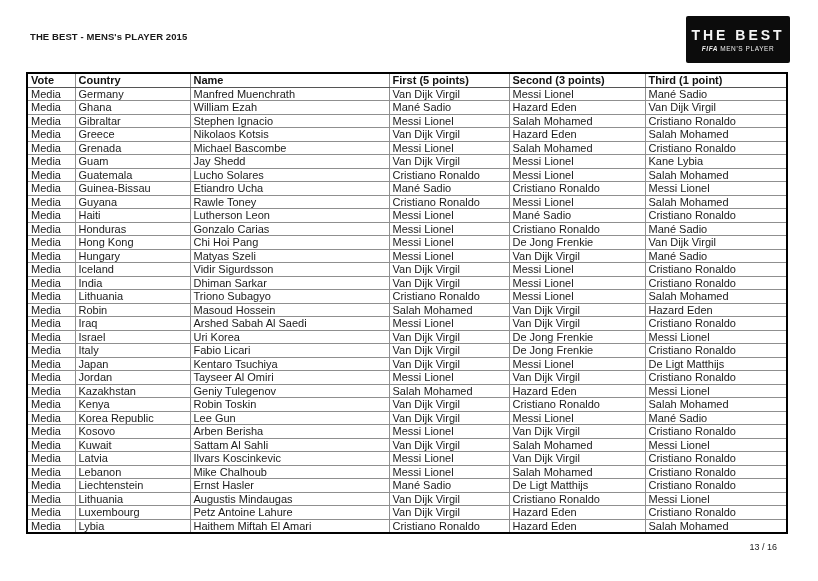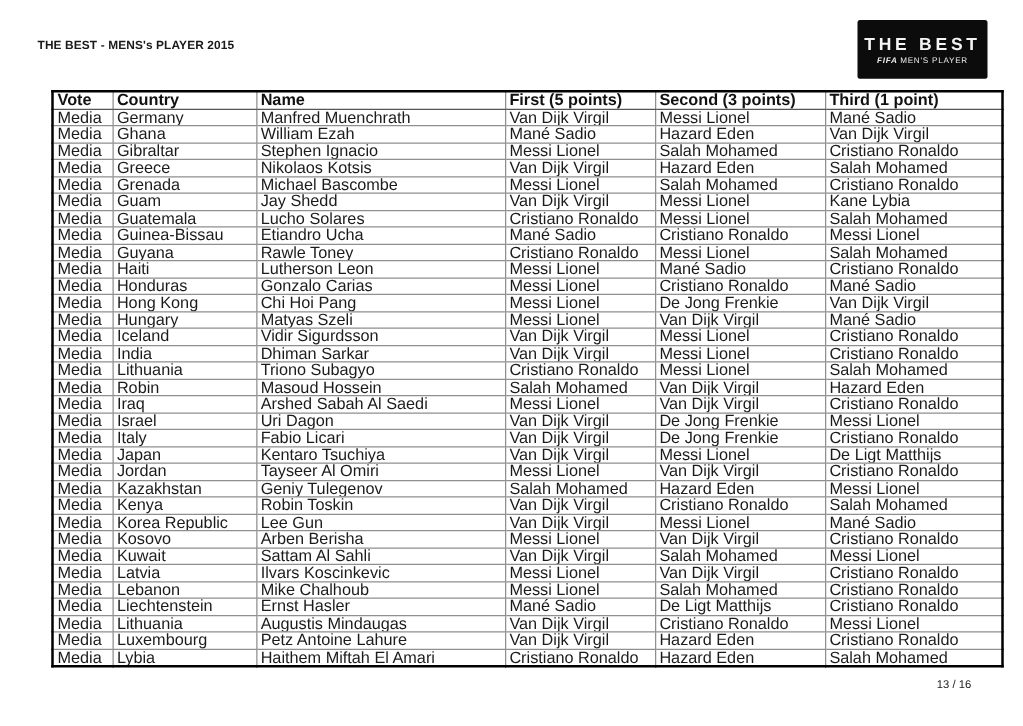--- a/index.html
+++ b/index.html
@@ -50,26 +50,26 @@
     letter-spacing: 0.6px;
     white-space: nowrap;
   }
   .logo-subtitle .fifa {
     font-weight: 800;
     font-style: italic;
     margin-right: 2px;
   }
   table.votes {
     position: absolute;
-    left: 41px;
+    left: 26px;
     top: 72px;
     width: 760px;
     border-collapse: collapse;
     table-layout: fixed;
-    font-size: 13px;
+    font-size: 11px;
     color: #1b1b1b;
     border: 2px solid #000000;
     padding-left: 32px;
   }
   table.votes th, table.votes td {
     border: 1px solid #8f8f8f;
     border-top-color: #ababab;
     height: 13.5px;
     line-height: 12px;
     padding: 0 2px 0 3px;
@@ -266,21 +266,21 @@
           <td>Media</td>
           <td>Iraq</td>
           <td>Arshed Sabah Al Saedi</td>
           <td>Messi Lionel</td>
           <td>Van Dijk Virgil</td>
           <td>Cristiano Ronaldo</td>
         </tr>
         <tr>
           <td>Media</td>
           <td>Israel</td>
-          <td>Uri Dagon</td>
+          <td>Uri Korea</td>
           <td>Van Dijk Virgil</td>
           <td>De Jong Frenkie</td>
           <td>Messi Lionel</td>
         </tr>
         <tr>
           <td>Media</td>
           <td>Italy</td>
           <td>Fabio Licari</td>
           <td>Van Dijk Virgil</td>
           <td>De Jong Frenkie</td>

